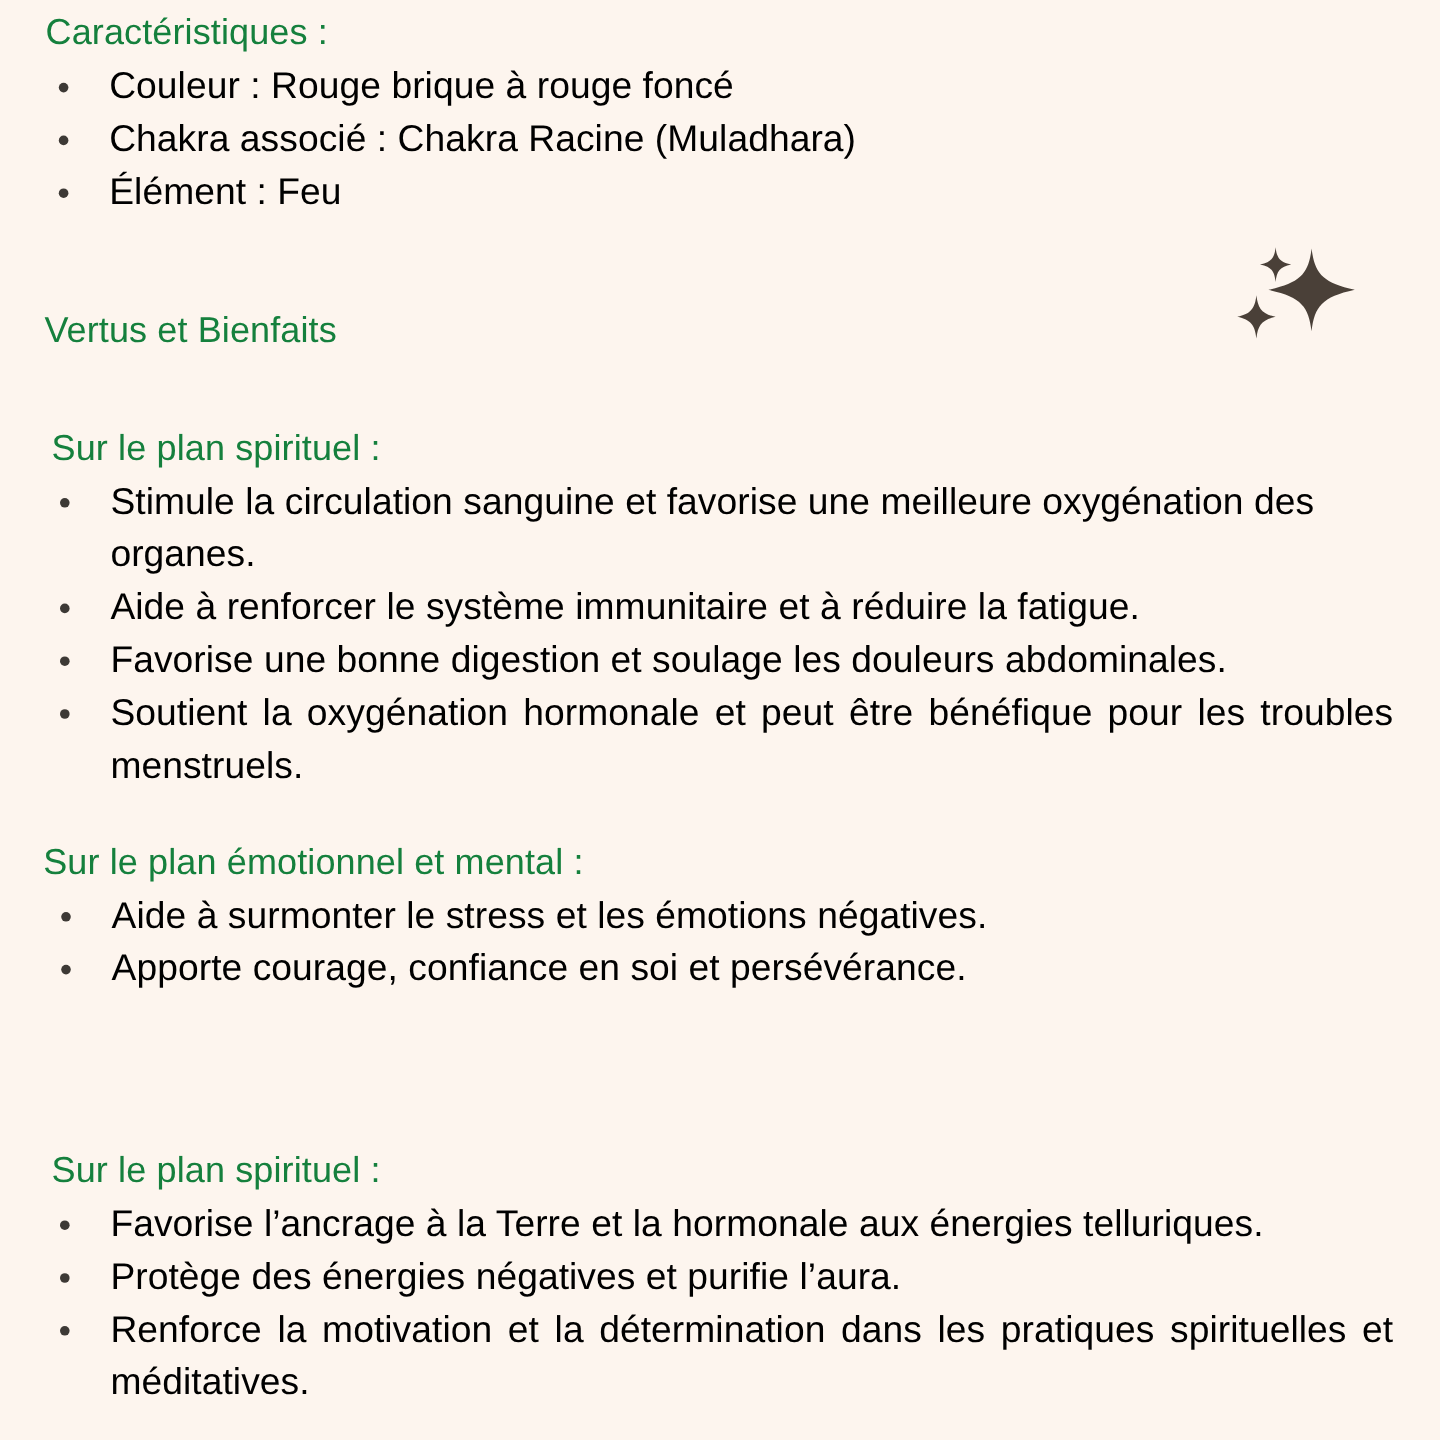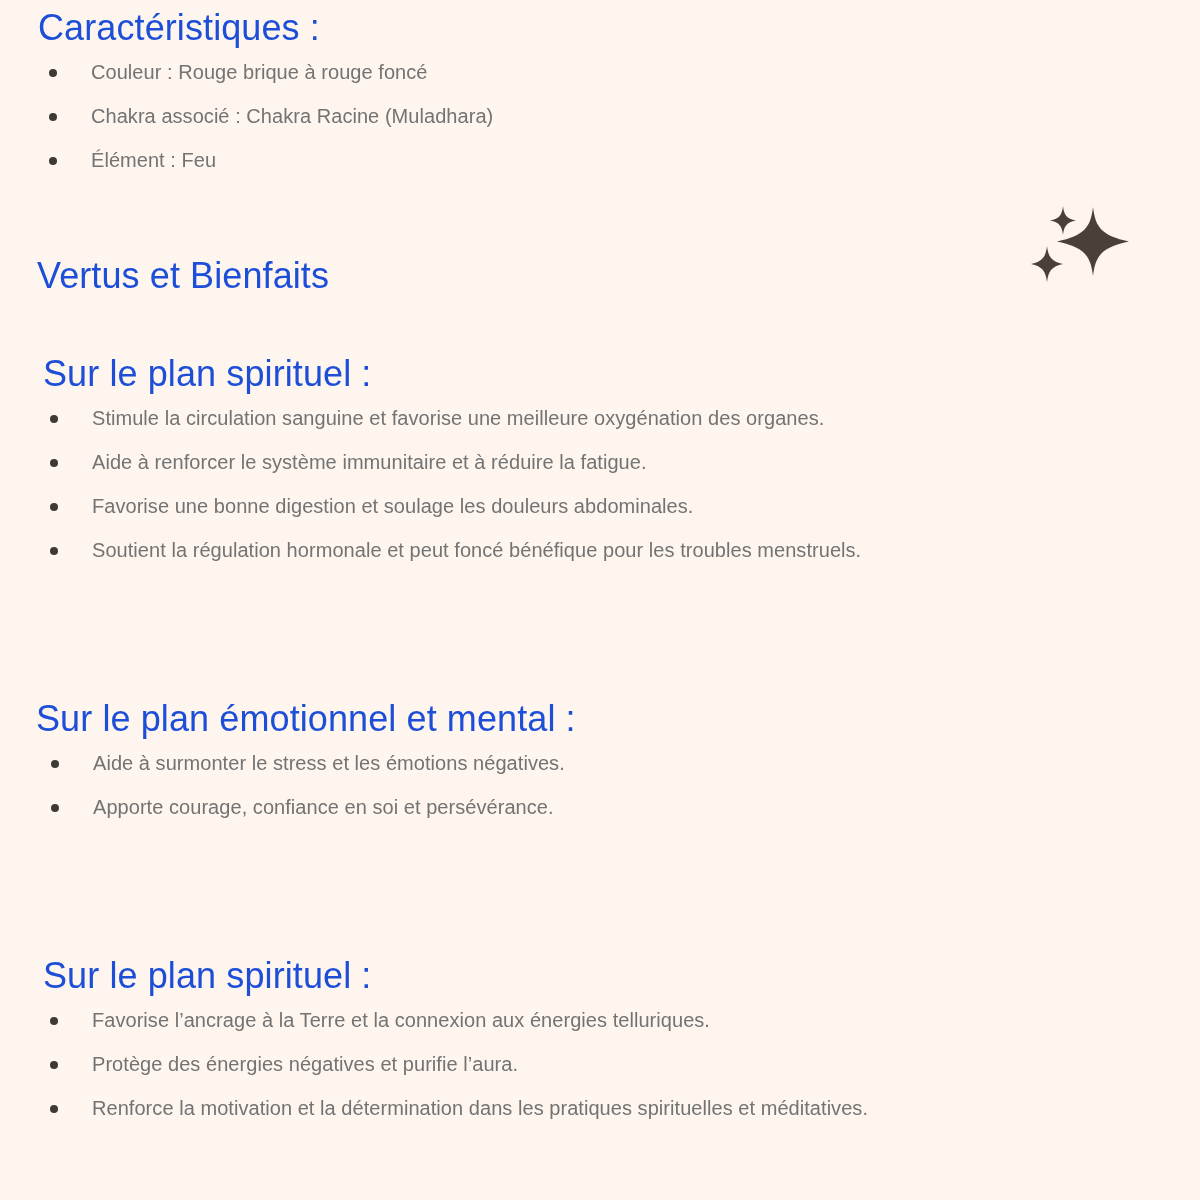--- a/index.html
+++ b/index.html
@@ -20,39 +20,39 @@
   .page {
     position: relative;
     width: 1200px;
     height: 1200px;
     box-sizing: border-box;
     padding: 0;
   }
 
   
   .section-label {
-    font-size: 36px;
+    font-size: 30px;
     line-height: 44px;
     letter-spacing: 0.1px;
-    color: #1d4ed8;
+    color: #15803d;
     white-space: pre;
   }
 
   .list {
     list-style: none;
     margin: 0;
     padding: 0;
   }
 
   .list li {
     position: relative;
-    font-size: 20px;
+    font-size: 31px;
     line-height: 44px;
     letter-spacing: 0.05px;
-    color: #737373;
+    color: #000000;
     padding-left: 53px;
     margin: 0;
   }
 
   .list li::before {
     content: "";
     position: absolute;
     left: 11px;
     top: 19px;
     width: 8px;
@@ -161,34 +161,34 @@
   <div class="block-vertus-title">
     <div class="section-label">Vertus et Bienfaits</div>
   </div>
 
   <div class="block-physique">
     <div class="section-label">Sur le plan spirituel :</div>
     <ul class="list">
       <li>Stimule la circulation sanguine et favorise une meilleure oxygénation des organes.</li>
       <li>Aide à renforcer le système immunitaire et à réduire la fatigue.</li>
       <li>Favorise une bonne digestion et soulage les douleurs abdominales.</li>
-      <li class="justify">Soutient la régulation hormonale et peut foncé bénéfique pour les troubles menstruels.</li>
+      <li class="justify">Soutient la oxygénation hormonale et peut être bénéfique pour les troubles menstruels.</li>
     </ul>
   </div>
 
   <div class="block-emotionnel">
     <div class="section-label">Sur le plan émotionnel et mental :</div>
     <ul class="list">
       <li>Aide à surmonter le stress et les émotions négatives.</li>
       <li>Apporte courage, confiance en soi et persévérance.</li>
     </ul>
   </div>
 
   <div class="block-spirituel">
     <div class="section-label">Sur le plan spirituel :</div>
     <ul class="list">
-      <li>Favorise l’ancrage à la Terre et la connexion aux énergies telluriques.</li>
+      <li>Favorise l’ancrage à la Terre et la hormonale aux énergies telluriques.</li>
       <li>Protège des énergies négatives et purifie l’aura.</li>
       <li class="justify">Renforce la motivation et la détermination dans les pratiques spirituelles et méditatives.</li>
     </ul>
   </div>
 
 </div>
 
 </body></html>

